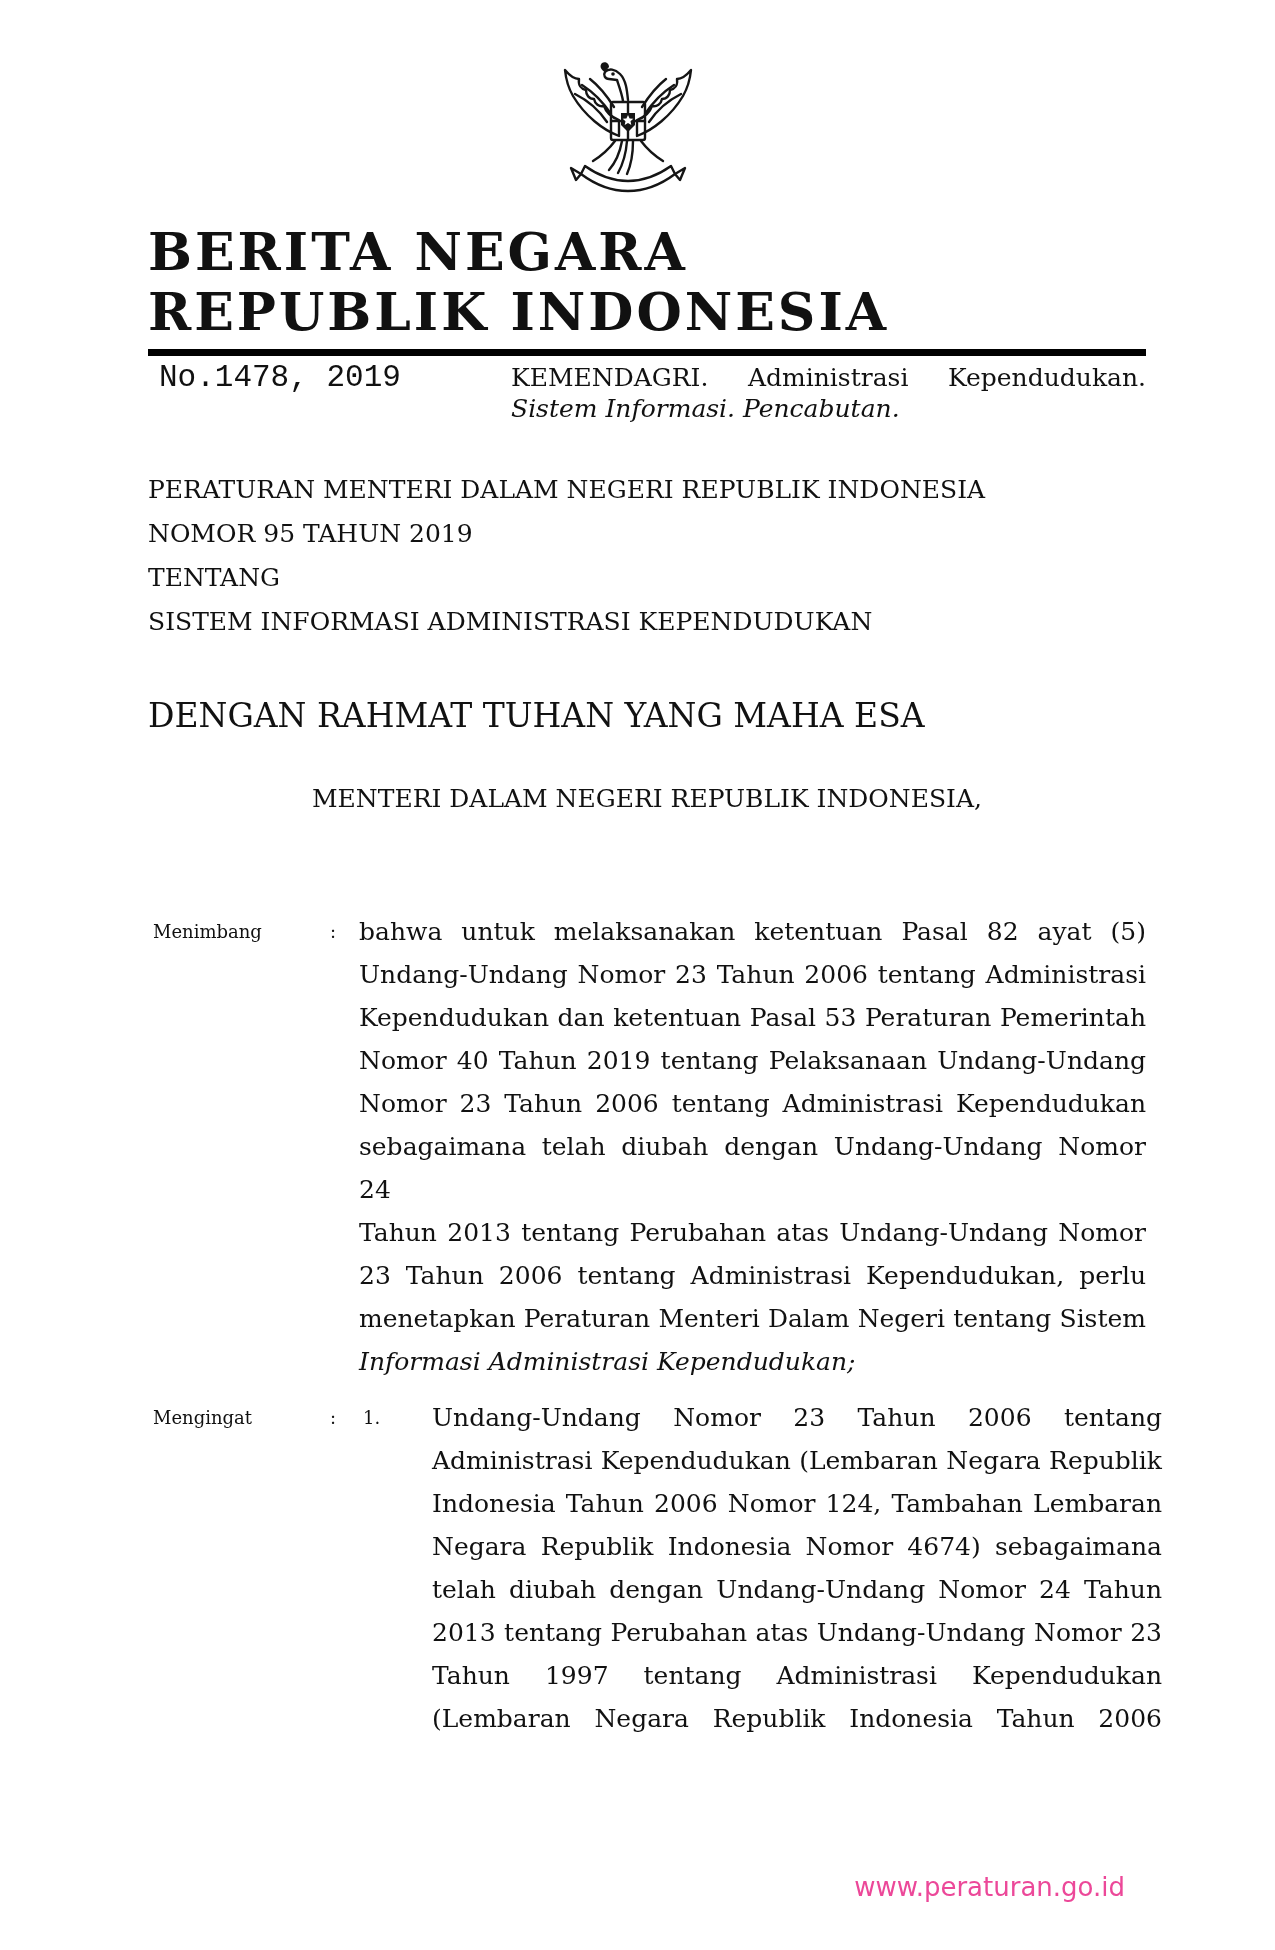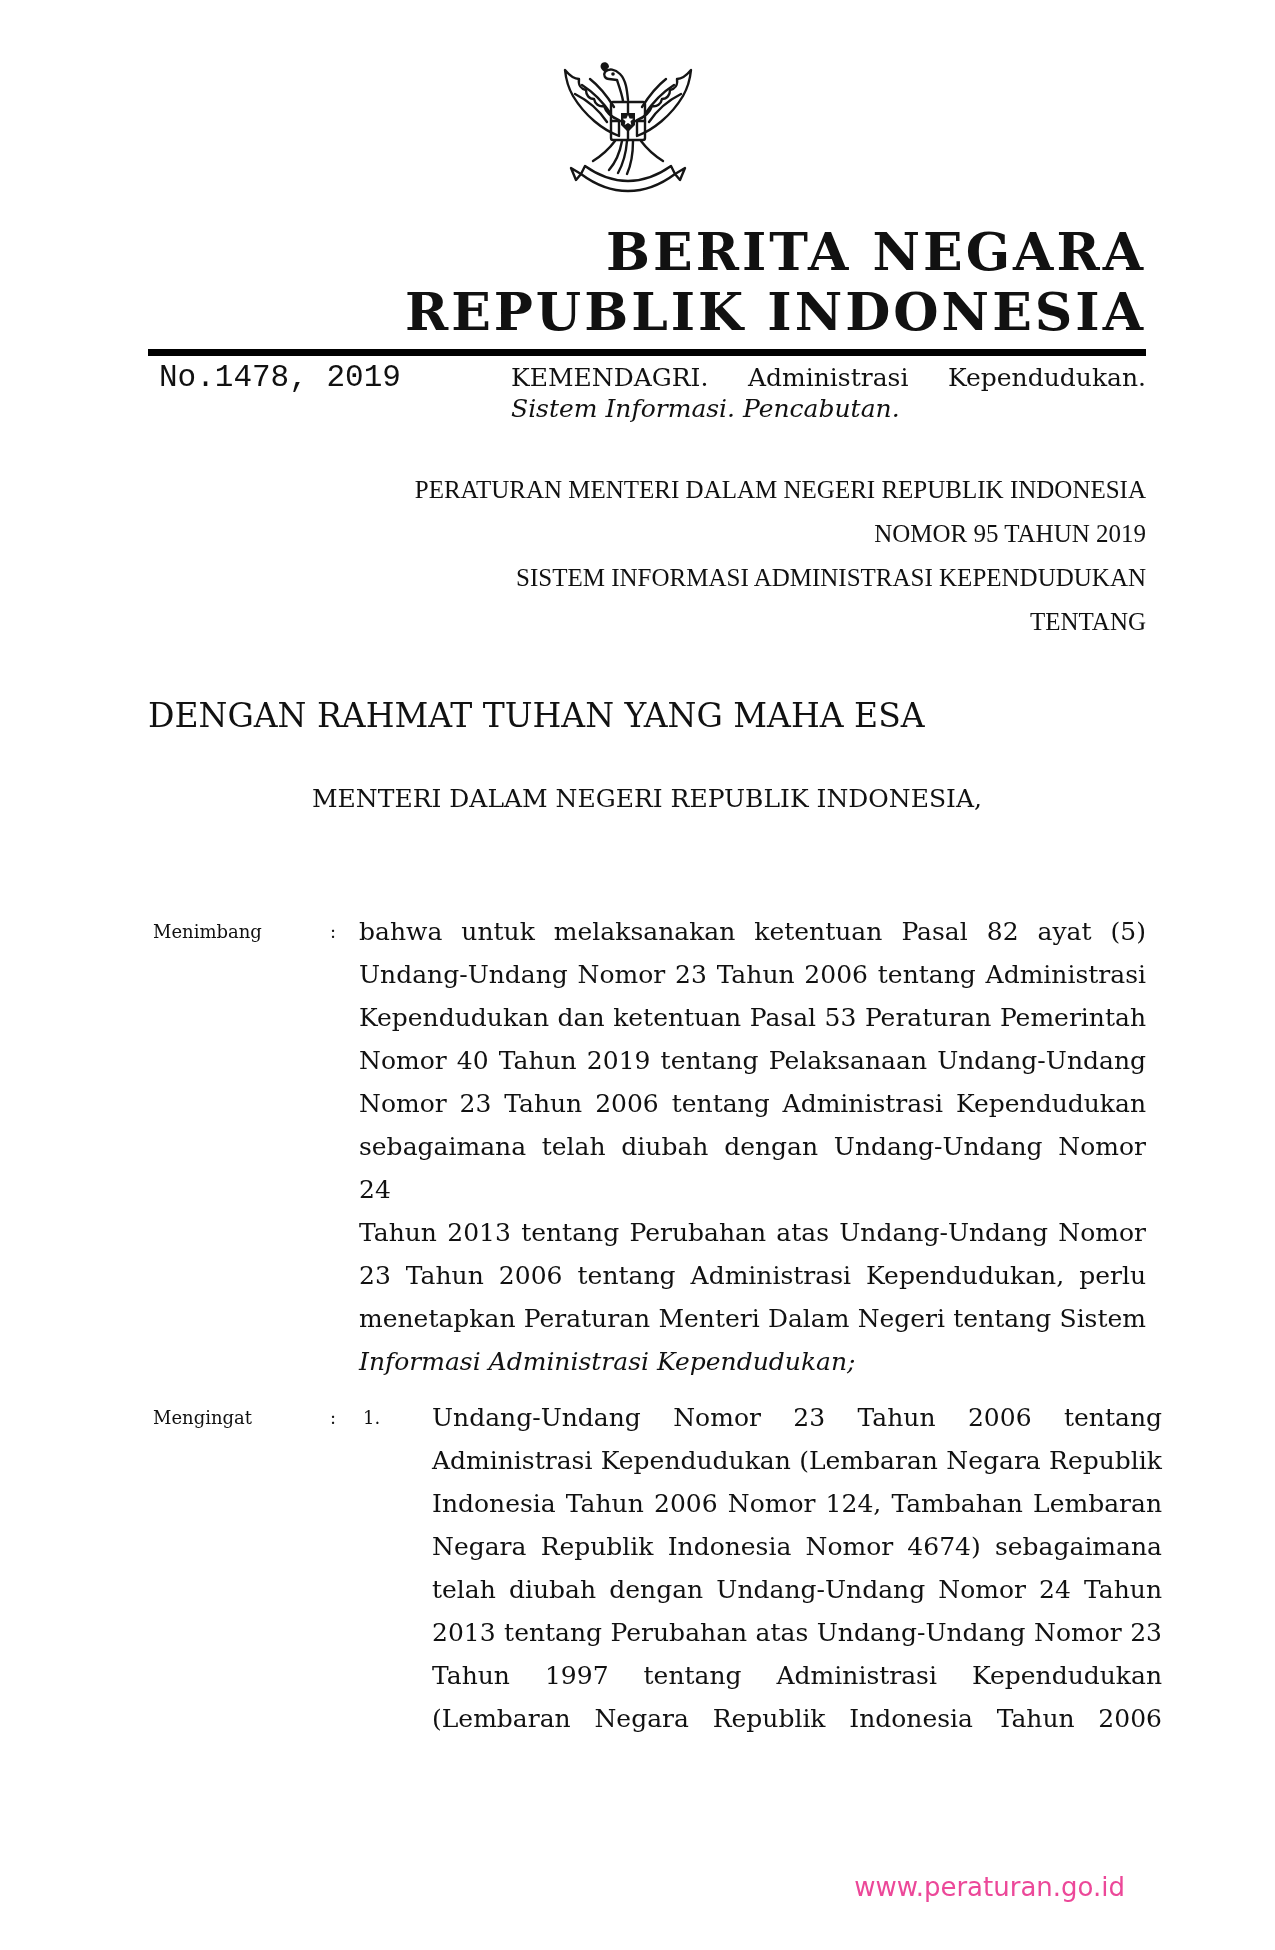--- a/index.html
+++ b/index.html
@@ -17,36 +17,36 @@
   #emblem{left:553px;top:54px;width:150px;height:152px;}
   #masthead-title{
     left:148px;top:222px;width:998px;
     text-align:center;font-weight:bold;
     font-size:52px;line-height:60px;letter-spacing:3px;
   }
   #masthead-rule{left:148px;top:349px;width:998px;height:7px;background:#000;}
   #masthead-number{left:159px;top:362px;font-size:31px;line-height:31px;font-family:Liberation Mono, monospace;}
   #masthead-subject{left:511px;top:362px;width:635px;font-size:25px;line-height:31px;}
   
-  #title-block{left:148px;top:468px;width:998px;text-align:center;font-size:25px;line-height:44px;font-family:Liberation Serif, serif;}
+  #title-block{left:148px;top:468px;width:998px;text-align:center;font-size:25px;line-height:44px;}
   #invocation{left:148px;top:696px;width:998px;text-align:left;font-size:33px;}
   #issuer{left:148px;top:784px;width:998px;text-align:center;font-size:25px;}
   
   .label{font-size:18px;line-height:43px;}
   #menimbang-label{left:153px;top:910px;}
   #menimbang-colon{left:330px;top:910px;}
   #menimbang-text{left:359px;top:910px;width:787px;font-size:25px;line-height:43px;}
   #mengingat-label{left:153px;top:1396px;}
   #mengingat-colon{left:330px;top:1396px;}
   #mengingat-number{left:363px;top:1396px;}
   #mengingat-text{left:416px;top:1396px;width:730px;font-size:25px;line-height:43px;margin-left:16px;}
   
   .jline{text-align:justify;text-align-last:justify;}
   .jline.last{text-align-last:left;font-style:italic;}
-  .cline{text-align:right;}
+  .cline{text-align:left;}
   
   #footer-url{
     right:150px;top:1872px;
     font-family:"DejaVu Sans","Liberation Sans",sans-serif;
     font-size:26px;color:#ec4899;
   }
   svg .ln{fill:none;stroke:#151515;stroke-width:2.4;stroke-linecap:round;stroke-linejoin:round;}
   svg .fl{fill:#151515;stroke:none;}
 </style>
 </head>
@@ -99,22 +99,22 @@
 
   <div class="abs" id="masthead-number">No.1478, 2019</div>
   <div class="abs" id="masthead-subject">
       <div class="jline">KEMENDAGRI. Administrasi Kependudukan.</div>
       <div class="jline last">Sistem Informasi. Pencabutan.</div>
     </div>
 
   <div class="abs" id="title-block">
       <div class="cline">PERATURAN MENTERI DALAM NEGERI REPUBLIK INDONESIA</div>
       <div class="cline">NOMOR 95 TAHUN 2019</div>
+      <div class="cline">TENTANG</div>
       <div class="cline">SISTEM INFORMASI ADMINISTRASI KEPENDUDUKAN</div>
-      <div class="cline">TENTANG</div>
     </div>
 
   <div class="abs" id="invocation">DENGAN RAHMAT TUHAN YANG MAHA ESA</div>
   <div class="abs" id="issuer">MENTERI DALAM NEGERI REPUBLIK INDONESIA,</div>
 
   <div class="abs label" id="menimbang-label">Menimbang</div>
   <div class="abs label" id="menimbang-colon">:</div>
   <div class="abs" id="menimbang-text">
       <div class="jline">bahwa untuk melaksanakan ketentuan Pasal 82 ayat (5)</div>
       <div class="jline">Undang-Undang Nomor 23 Tahun 2006 tentang Administrasi</div>

